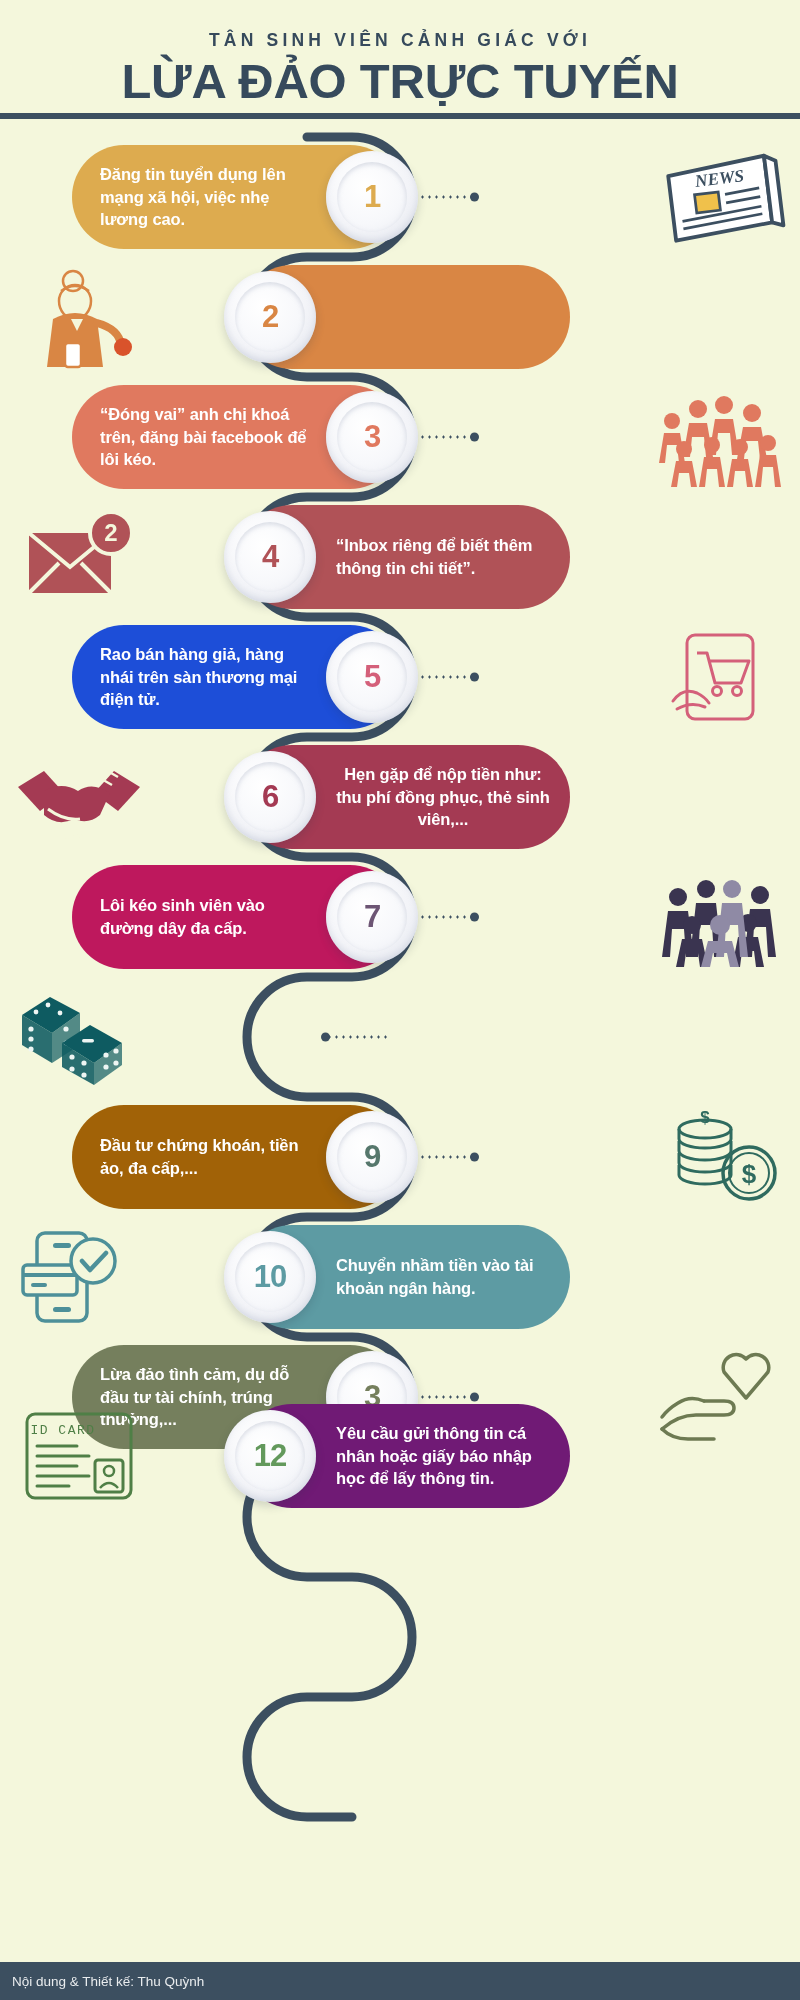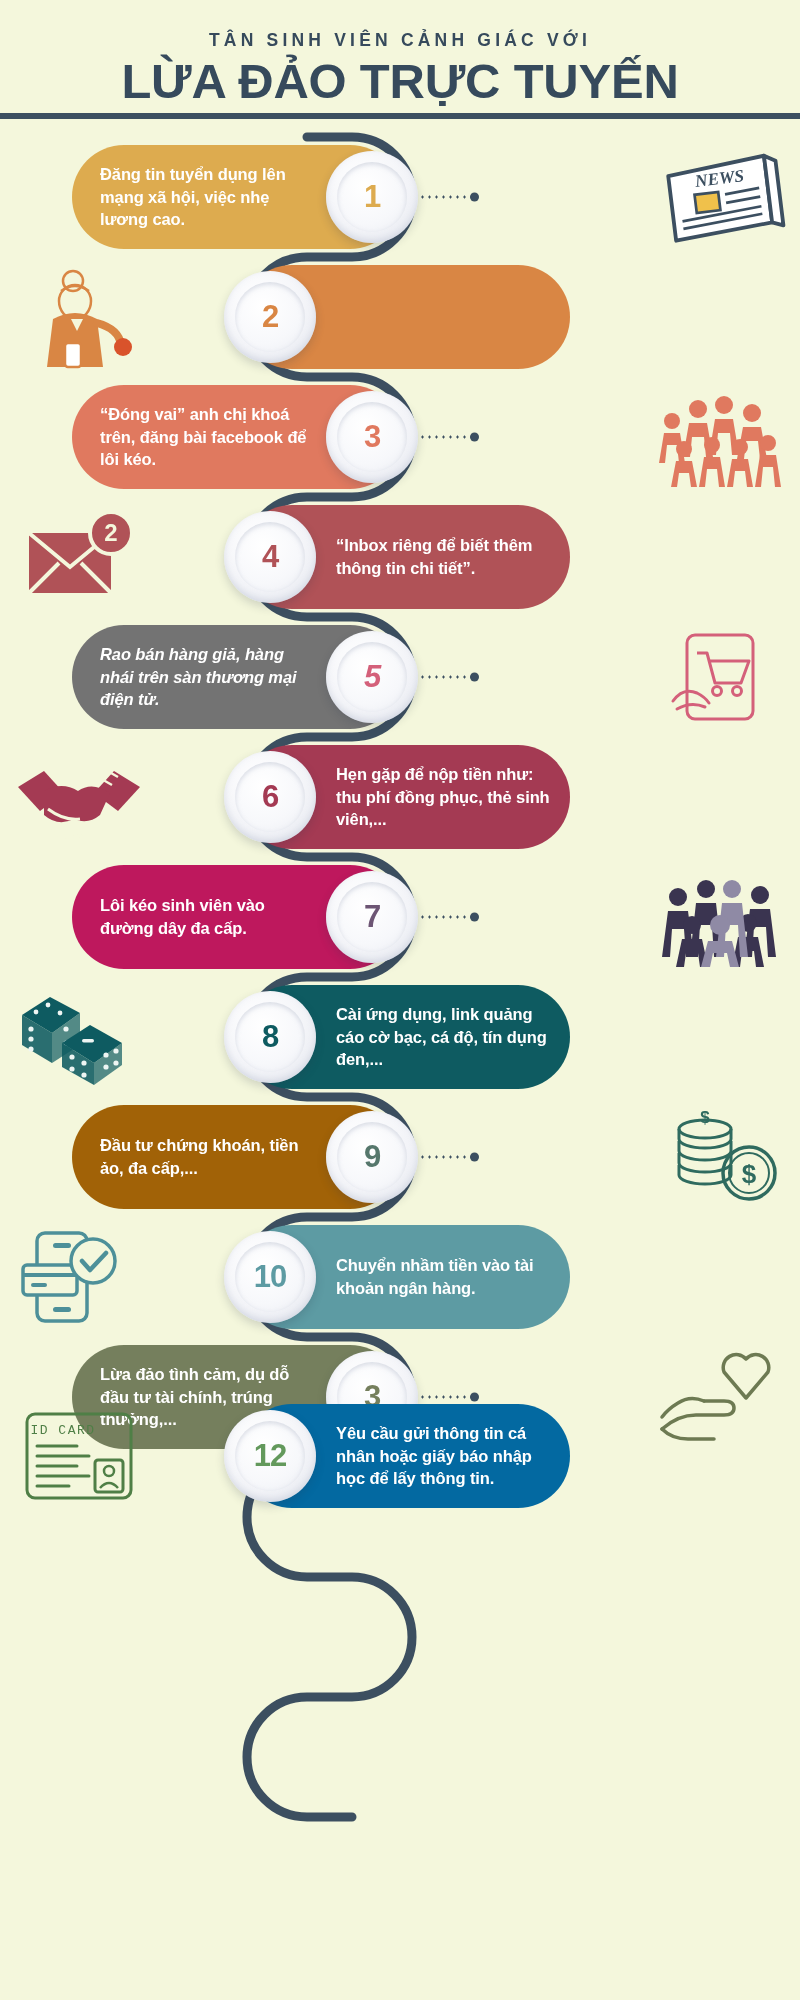--- a/index.html
+++ b/index.html
@@ -240,28 +240,28 @@
       <rect x="26" y="8" width="66" height="84" rx="8" fill="none" stroke="#d4607a" stroke-width="3"></rect>
       <path d="M36 26 h10 l8 30 h26 l8 -22 h-40" fill="none" stroke="#d4607a" stroke-width="3" stroke-linejoin="round"></path>
       <circle cx="56" cy="64" r="4.5" fill="none" stroke="#d4607a" stroke-width="3"></circle>
       <circle cx="76" cy="64" r="4.5" fill="none" stroke="#d4607a" stroke-width="3"></circle>
       <path d="M12 74 q10 -14 24 -8 q8 4 12 10" fill="none" stroke="#d4607a" stroke-width="3" stroke-linecap="round"></path>
       <path d="M16 82 q14 -8 28 -2" fill="none" stroke="#d4607a" stroke-width="3" stroke-linecap="round"></path>
       </svg>
         </div>
         <div class="dotline" style="left: 412px; width: 62px;"></div>
         <div class="dot-end" style="left: 470px;"></div>
-        <div class="pill left" style="background: #737373; font-style: italic;">
+        <div class="pill left" style="background: #1d4ed8;">
           <div class="pill-text">Rao bán hàng giả, hàng nhái trên sàn thương mại điện tử.</div>
           <div class="badge">
             <span class="badge-num" style="color: rgb(212, 96, 122);">5</span>
           </div>
         </div>
       </div>
-      <div class="row" style="top: 737px;">
+      <div class="row" style="top: 737px; text-align: center;">
         <div class="sideicon l">
           <svg viewBox="0 0 130 100">
       <path d="M4 40 l26 -16 l20 22 l-24 18 Z" fill="#a43a53"></path>
       <path d="M126 40 l-26 -16 l-20 22 l24 18 Z" fill="#a43a53"></path>
       <path d="M30 44 q18 -10 34 0 q14 -10 32 2 l-10 22 q-12 10 -26 4 q-16 8 -30 -4 Z" fill="#a43a53"></path>
       <path d="M34 62 q16 12 32 10" fill="none" stroke="#f4f7dc" stroke-width="3"></path>
       <path d="M30 72 q18 14 38 8" fill="none" stroke="#f4f7dc" stroke-width="3"></path>
       <path d="M34 82 q16 12 34 6" fill="none" stroke="#f4f7dc" stroke-width="3"></path>
       <path d="M84 30 l14 8 M90 22 l14 8" stroke="#f4f7dc" stroke-width="2.5"></path>
       </svg>
@@ -346,26 +346,20 @@
               <circle cx="70" cy="88" r="2.6"></circle>
       <circle cx="92" cy="68" r="2.6"></circle>
               <circle cx="92" cy="80" r="2.6"></circle>
               <circle cx="102" cy="64" r="2.6"></circle>
               <circle cx="102" cy="76" r="2.6"></circle>
             </g>
       </svg>
         </div>
         <div class="dotline" style="right: 412px; width: 62px;"></div>
         <div class="dot-end" style="right: 470px;"></div>
-        <div class="pill right" style="background: rgb(14, 91, 97);">
-          <div class="pill-text">Cài ứng dụng, link quảng cáo cờ bạc, cá độ, tín dụng đen,...</div>
-          <div class="badge">
-            <span class="badge-num" style="color: rgb(14, 91, 97);">8</span>
-          </div>
-        </div>
       </div>
       <div class="row" style="top: 1097px;">
         <div class="sideicon r">
           <svg viewBox="0 0 120 100">
       <g fill="none" stroke="#2f6b5f" stroke-width="3">
         <ellipse cx="44" cy="22" rx="26" ry="9"></ellipse>
         <path d="M18 22 v10 a26 9 0 0 0 52 0 v-10"></path>
         <path d="M18 34 v10 a26 9 0 0 0 52 0 v-10"></path>
         <path d="M18 46 v10 a26 9 0 0 0 52 0 v-10"></path>
         <path d="M18 58 v10 a26 9 0 0 0 52 0 v-10"></path>
@@ -437,22 +431,25 @@
         <line x1="18" y1="70" x2="70" y2="70"></line>
         <line x1="18" y1="80" x2="50" y2="80"></line>
       </g>
       <rect x="76" y="54" width="28" height="32" rx="3" fill="none" stroke="#4f7f46" stroke-width="3"></rect>
       <circle cx="90" cy="65" r="5" fill="none" stroke="#4f7f46" stroke-width="2.5"></circle>
       <path d="M81 82 q9 -10 18 0" fill="none" stroke="#4f7f46" stroke-width="2.5"></path>
       </svg>
         </div>
         <div class="dotline" style="right: 412px; width: 62px;"></div>
         <div class="dot-end" style="right: 470px;"></div>
-        <div class="pill right" style="background: #0369a1;">
+        <div class="pill right" style="background: #701a75;">
           <div class="pill-text">Yêu cầu gửi thông tin cá nhân hoặc giấy báo nhập học để lấy thông tin.</div>
           <div class="badge">
             <span class="badge-num" style="color: rgb(99, 153, 92);">12</span>
           </div>
         </div>
       </div>
     </div>
 
+  <div id="footer">
+    <span id="footer-text">Nội dung &amp; Thiết kế: Thu Quỳnh</span>
+  </div>
 </div>
 
 </body></html>

